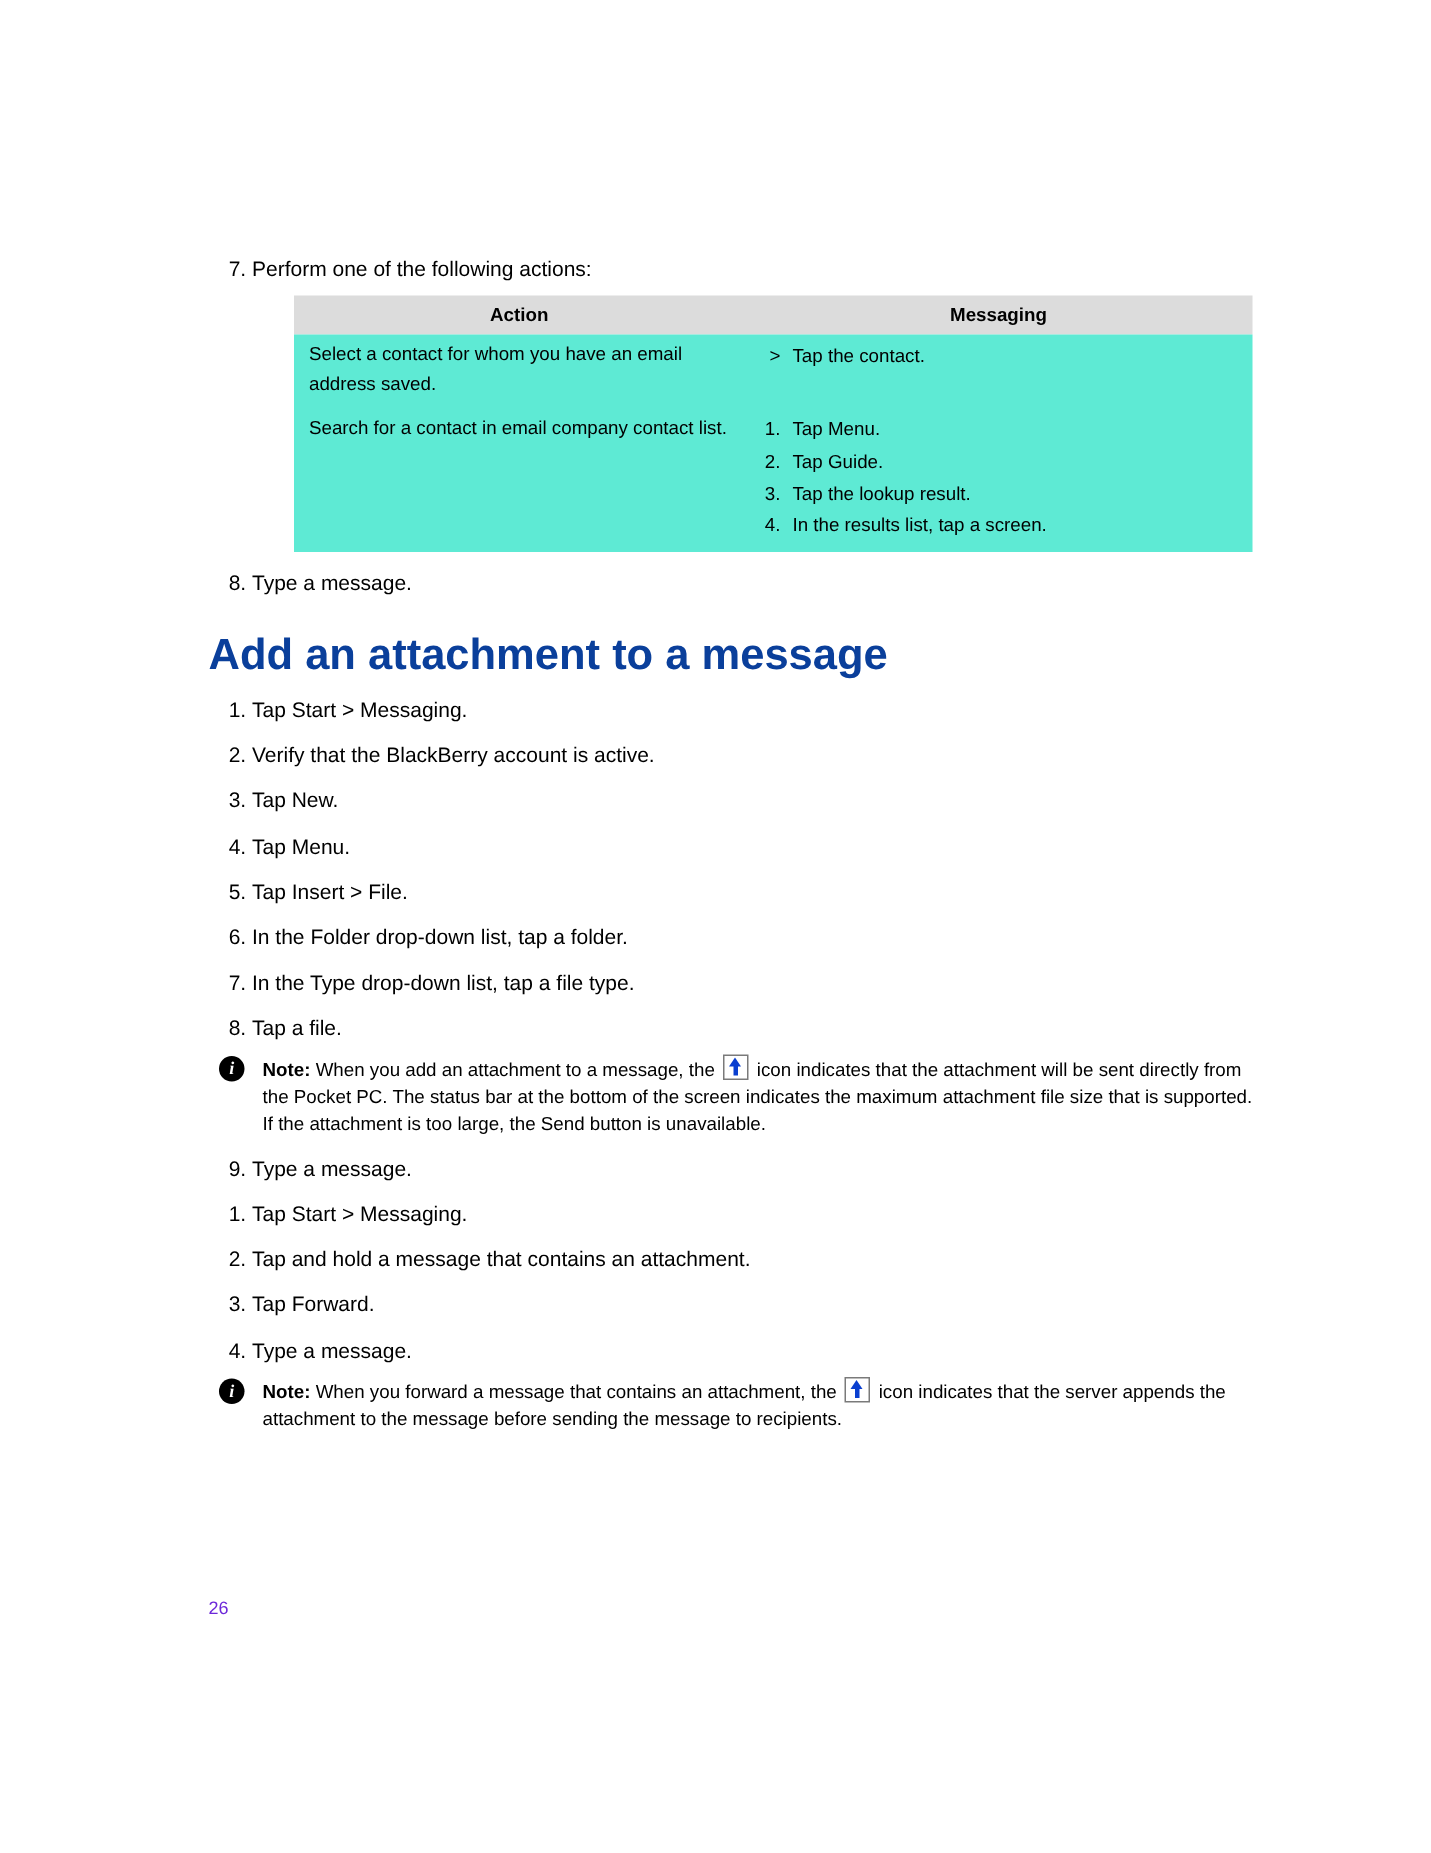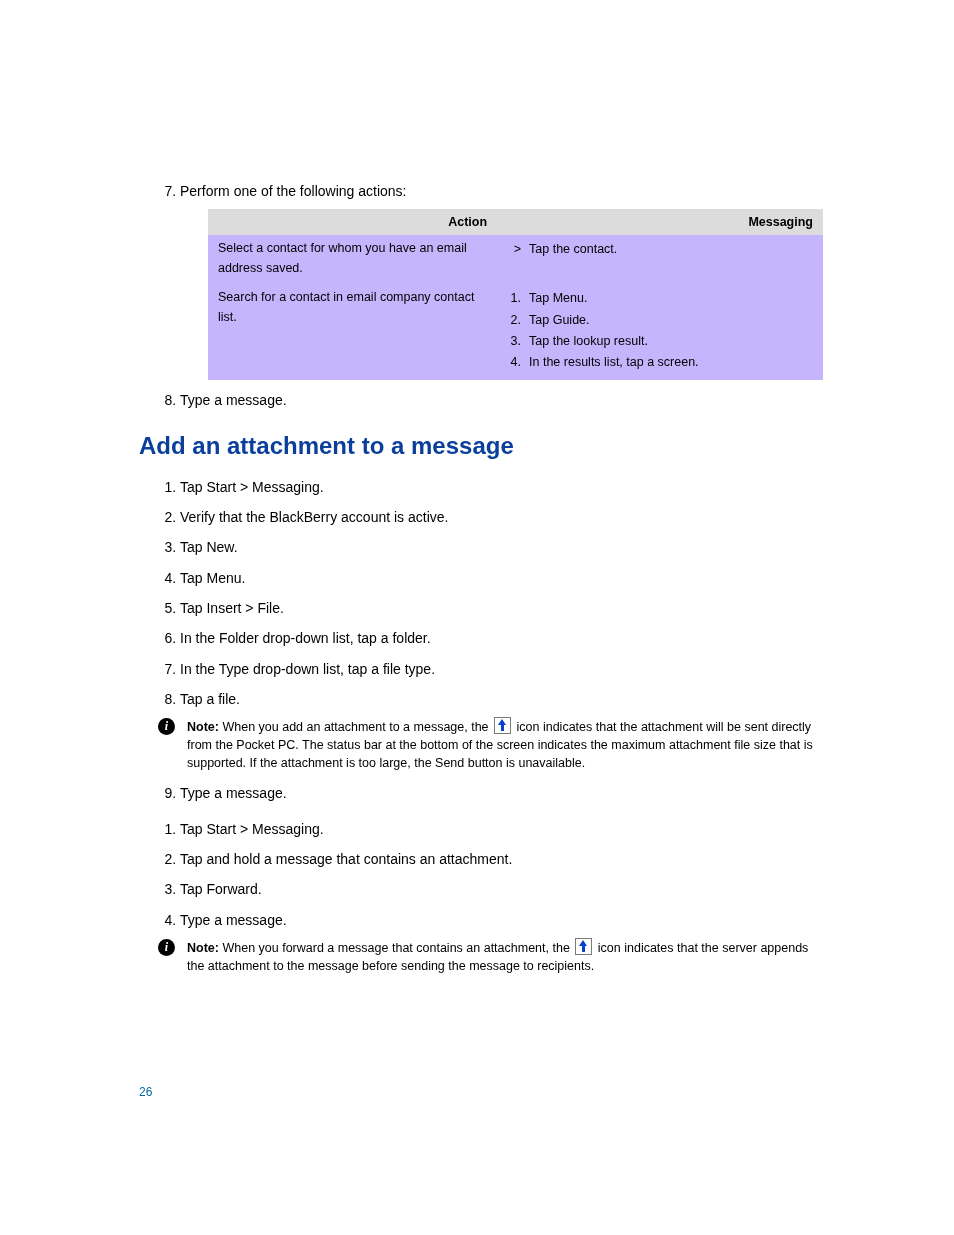--- a/index.html
+++ b/index.html
@@ -15,43 +15,43 @@
     box-sizing: border-box;
   }
   .doc-header {
     font-size: 12.5px;
     color: #333;
     margin-bottom: 48px;
   }
   .ol-main {
     list-style: decimal;
     padding-left: 25px;
-    margin: 16px;
+    margin: 4px;
     font-size: 14px;
   }
   .ol-main > li {
     margin-bottom: 10px;
     line-height: 1.45;
   }
   .table-wrap {
     margin: 8px 0 8px 28px;
   }
   table {
     border-collapse: collapse;
     width: 100%;
     font-size: 12.5px;
   }
   th {
     background: #dcdcdc;
-    text-align: right;
+    text-align: center;
     font-weight: 600;
     padding: 4px 10px;
   }
   td {
-    background: #c4b5fd;
+    background: #5eead4;
     vertical-align: top;
     padding: 4px 10px 6px 10px;
     line-height: 1.55;
   }
   td.col-a { width: 47%; }
   .proc-list {
     list-style: none;
     padding: 0;
     margin: 0;
   }
@@ -59,21 +59,21 @@
     display: flex;
     gap: 8px;
     padding: 1px 0;
   }
   .proc-marker {
     width: 14px;
     text-align: right;
     flex-shrink: 0;
   }
   h2.section {
-    font-size: 24px;
+    font-size: 29px;
     font-weight: 600;
     color: #0a3f9b;
     margin: 22px 0 8px 0;
     line-height: 1.2;
   }
   .note-block {
     display: flex;
     gap: 12px;
     margin: 6px 0 6px 0px;
     font-size: 12.5px;
@@ -116,21 +116,21 @@
   }
   .up-icon::after {
     content: "";
     position: absolute;
     left: 6px; top: 6px;
     width: 3px; height: 7px;
     background: #0a3fd0;
   }
   .page-num {
     font-size: 12px;
-    color: #0369a1;
+    color: #6d28d9;
     margin-top: 110px;
   }
   b { font-weight: 400; }
 </style>
 </head>
 <body>
 
 <div class="page">
 
 

